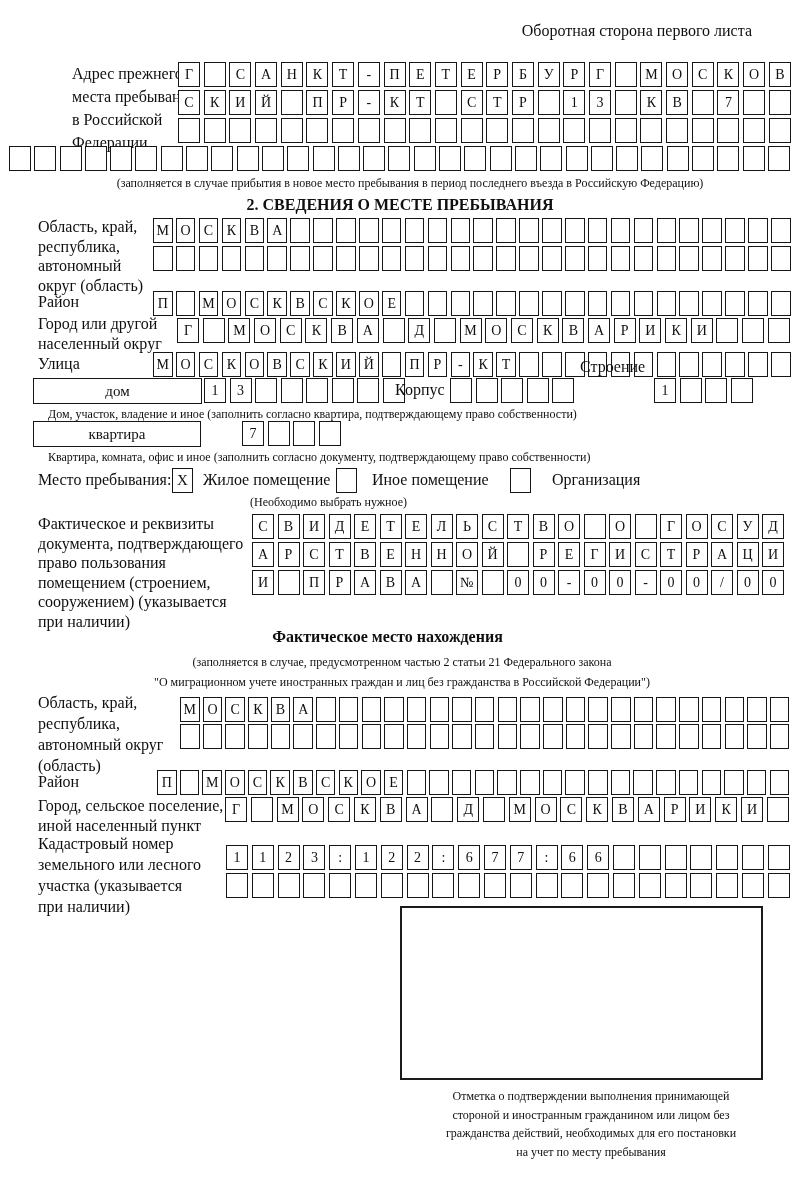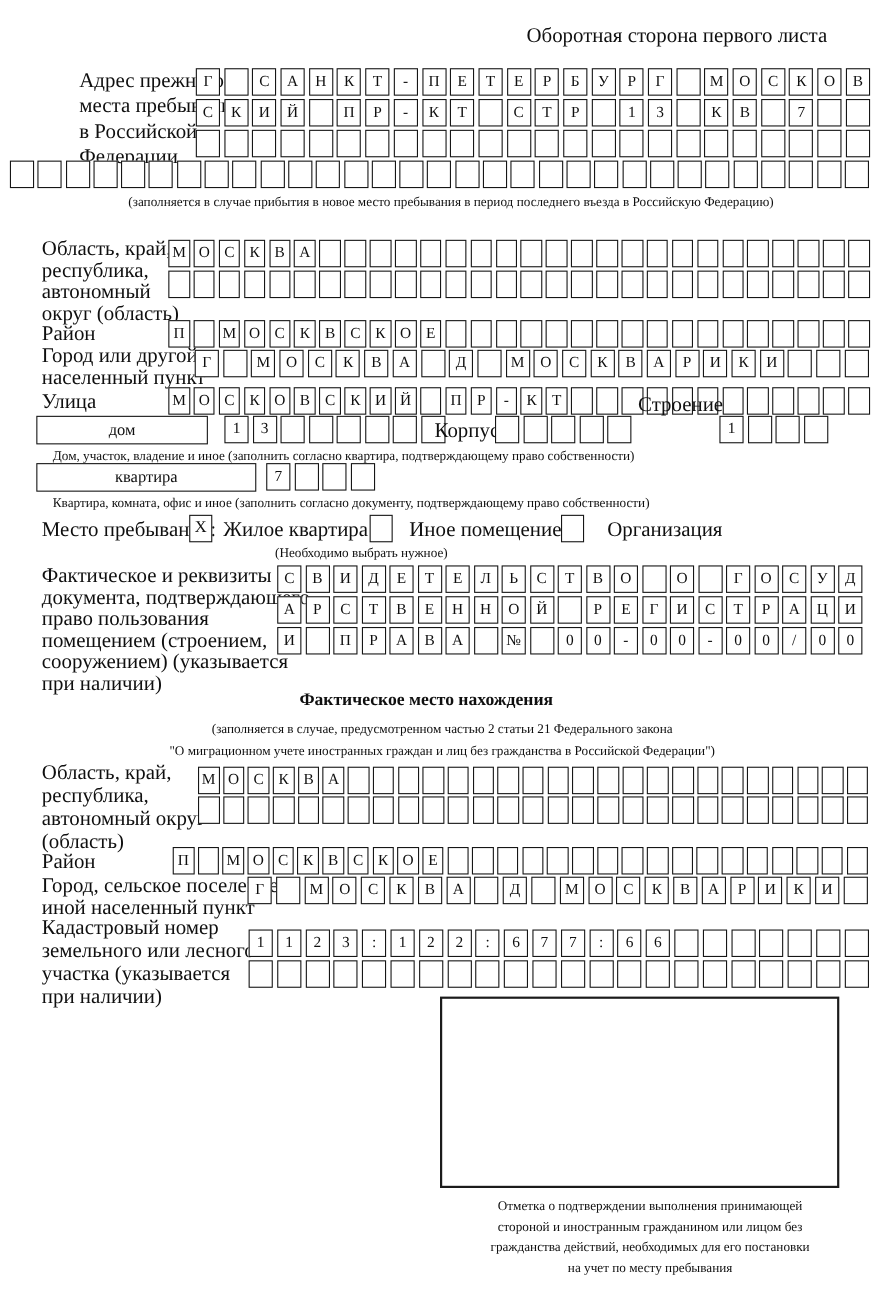--- a/index.html
+++ b/index.html
@@ -1,20 +1,20 @@
 <!DOCTYPE html>
 <html><head>
 <meta charset="utf-8">
 <style>
   html,body{margin:0;padding:0;background:#fff;}
   .page{position:relative;width:800px;height:1180px;background:#fff;overflow:hidden;
         font-family:"Liberation Serif","DejaVu Serif",serif;color:#0f0f0f;}
   .txt{position:absolute;white-space:nowrap;}
   .pre{white-space:pre-line;}
-  .label{font-size:19px;}
+  .label{font-size:16px;}
   .note{font-size:12px;margin-left:10px;}
   .title{font-size:16px;font-weight:bold;}
   .center{text-align:center;white-space:nowrap;}
   .centerpre{text-align:center;white-space:pre-line;}
   .grid{position:absolute;display:flex;}
   .grid .c{box-sizing:border-box;flex:0 0 auto;height:25px;border:1.7px solid #161616;
            display:flex;align-items:center;justify-content:center;
            font-size:14px;background:#fff;}
   .g257 .c{width:22px;margin-right:3.7px}
   .g255 .c{width:22px;margin-right:3.5px}
@@ -145,20 +145,21 @@
       <span class="c"></span>
       <span class="c"></span>
       <span class="c"></span>
       <span class="c"></span>
       <span class="c"></span>
       <span class="c"></span>
       <span class="c"></span>
     </div>
   <div class="txt note center" style="left:0;top:176px;width:800px">(заполняется в случае прибытия в новое место пребывания в период последнего въезда в Российскую Федерацию)</div>
 
+  <div class="txt title center" style="left:0;top:196px;width:800px">2. СВЕДЕНИЯ О МЕСТЕ ПРЕБЫВАНИЯ</div>
 
   <div class="txt label pre" style="left:38px;top:217px;line-height:19.5px">Область, край,
 республика,
 автономный
 округ (область)</div>
   <div class="grid g229" style="left:153px;top:218px">
       <span class="c">М</span>
       <span class="c">О</span>
       <span class="c">С</span>
       <span class="c">К</span>
@@ -244,21 +245,21 @@
       <span class="c"></span>
       <span class="c"></span>
       <span class="c"></span>
       <span class="c"></span>
       <span class="c"></span>
       <span class="c"></span>
       <span class="c"></span>
     </div>
 
   <div class="txt label pre" style="left:38px;top:314px;line-height:19.5px">Город или другой
-населенный пункт</div>
+населенный округ</div>
   <div class="grid g257" style="left:177px;top:318px">
       <span class="c">Г</span>
       <span class="c"></span>
       <span class="c">М</span>
       <span class="c">О</span>
       <span class="c">С</span>
       <span class="c">К</span>
       <span class="c">В</span>
       <span class="c">А</span>
       <span class="c"></span>
@@ -304,21 +305,21 @@
       <span class="c"></span>
       <span class="c"></span>
       <span class="c"></span>
       <span class="c"></span>
       <span class="c"></span>
       <span class="c"></span>
       <span class="c"></span>
       <span class="c"></span>
     </div>
 
-  <div class="wbox" style="left:33px;top:378px;width:156px">дом</div>
+  <div class="wbox" style="left:33px;top:378px;width:169px">дом</div>
   <div class="grid g255" style="left:204px;top:378px">
       <span class="c">1</span>
       <span class="c">3</span>
       <span class="c"></span>
       <span class="c"></span>
       <span class="c"></span>
       <span class="c"></span>
       <span class="c"></span>
       <span class="c"></span>
     </div>
@@ -332,32 +333,32 @@
     </div>
   <div class="txt label" style="left:580px;top:358px">Строение</div>
   <div class="grid g255" style="left:654px;top:378px">
       <span class="c">1</span>
       <span class="c"></span>
       <span class="c"></span>
       <span class="c"></span>
     </div>
   <div class="txt note" style="left:38px;top:407px">Дом, участок, владение и иное (заполнить согласно квартира, подтверждающему право собственности)</div>
 
-  <div class="wbox" style="left:33px;top:421px;width:200px">квартира</div>
+  <div class="wbox" style="left:33px;top:421px;width:168px">квартира</div>
   <div class="grid g255" style="left:242px;top:421px">
       <span class="c">7</span>
       <span class="c"></span>
       <span class="c"></span>
       <span class="c"></span>
     </div>
   <div class="txt note" style="left:38px;top:450px">Квартира, комната, офис и иное (заполнить согласно документу, подтверждающему право собственности)</div>
 
   <div class="txt label" style="left:38px;top:471px">Место пребывания:</div>
   <div class="chk" style="left:172px;top:468px">X</div>
-  <div class="txt label" style="left:203px;top:471px">Жилое квартира</div>
+  <div class="txt label" style="left:203px;top:471px">Жилое помещение</div>
   <div class="chk" style="left:336px;top:468px"></div>
   <div class="txt label" style="left:372px;top:471px">Иное помещение</div>
   <div class="chk" style="left:510px;top:468px"></div>
   <div class="txt label" style="left:552px;top:471px">Организация</div>
   <div class="txt note" style="left:240px;top:495px">(Необходимо выбрать нужное)</div>
 
   <div class="txt label pre" style="left:38px;top:514px;line-height:19.5px">Фактическое и реквизиты
 документа, подтверждающего
 право пользования
 помещением (строением,

